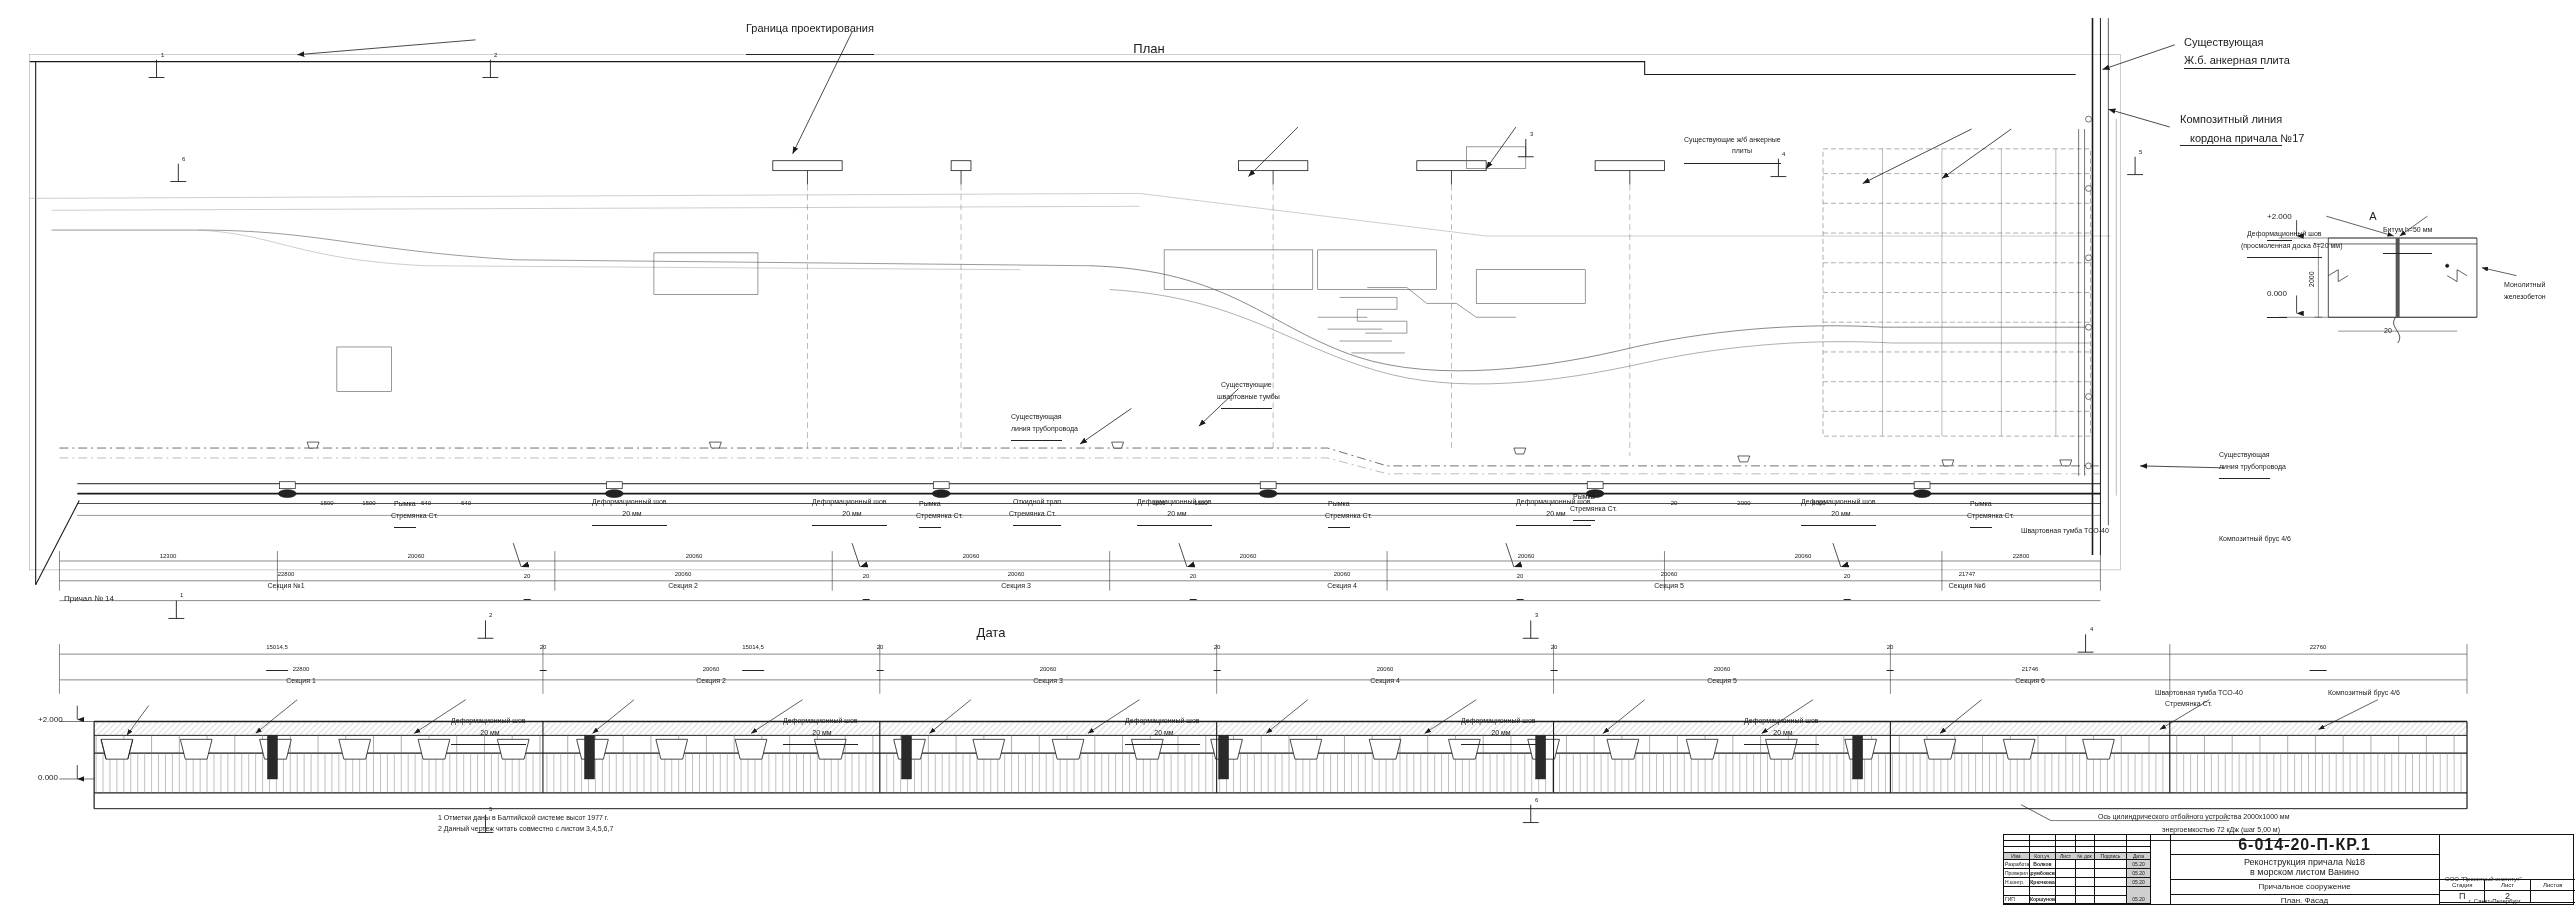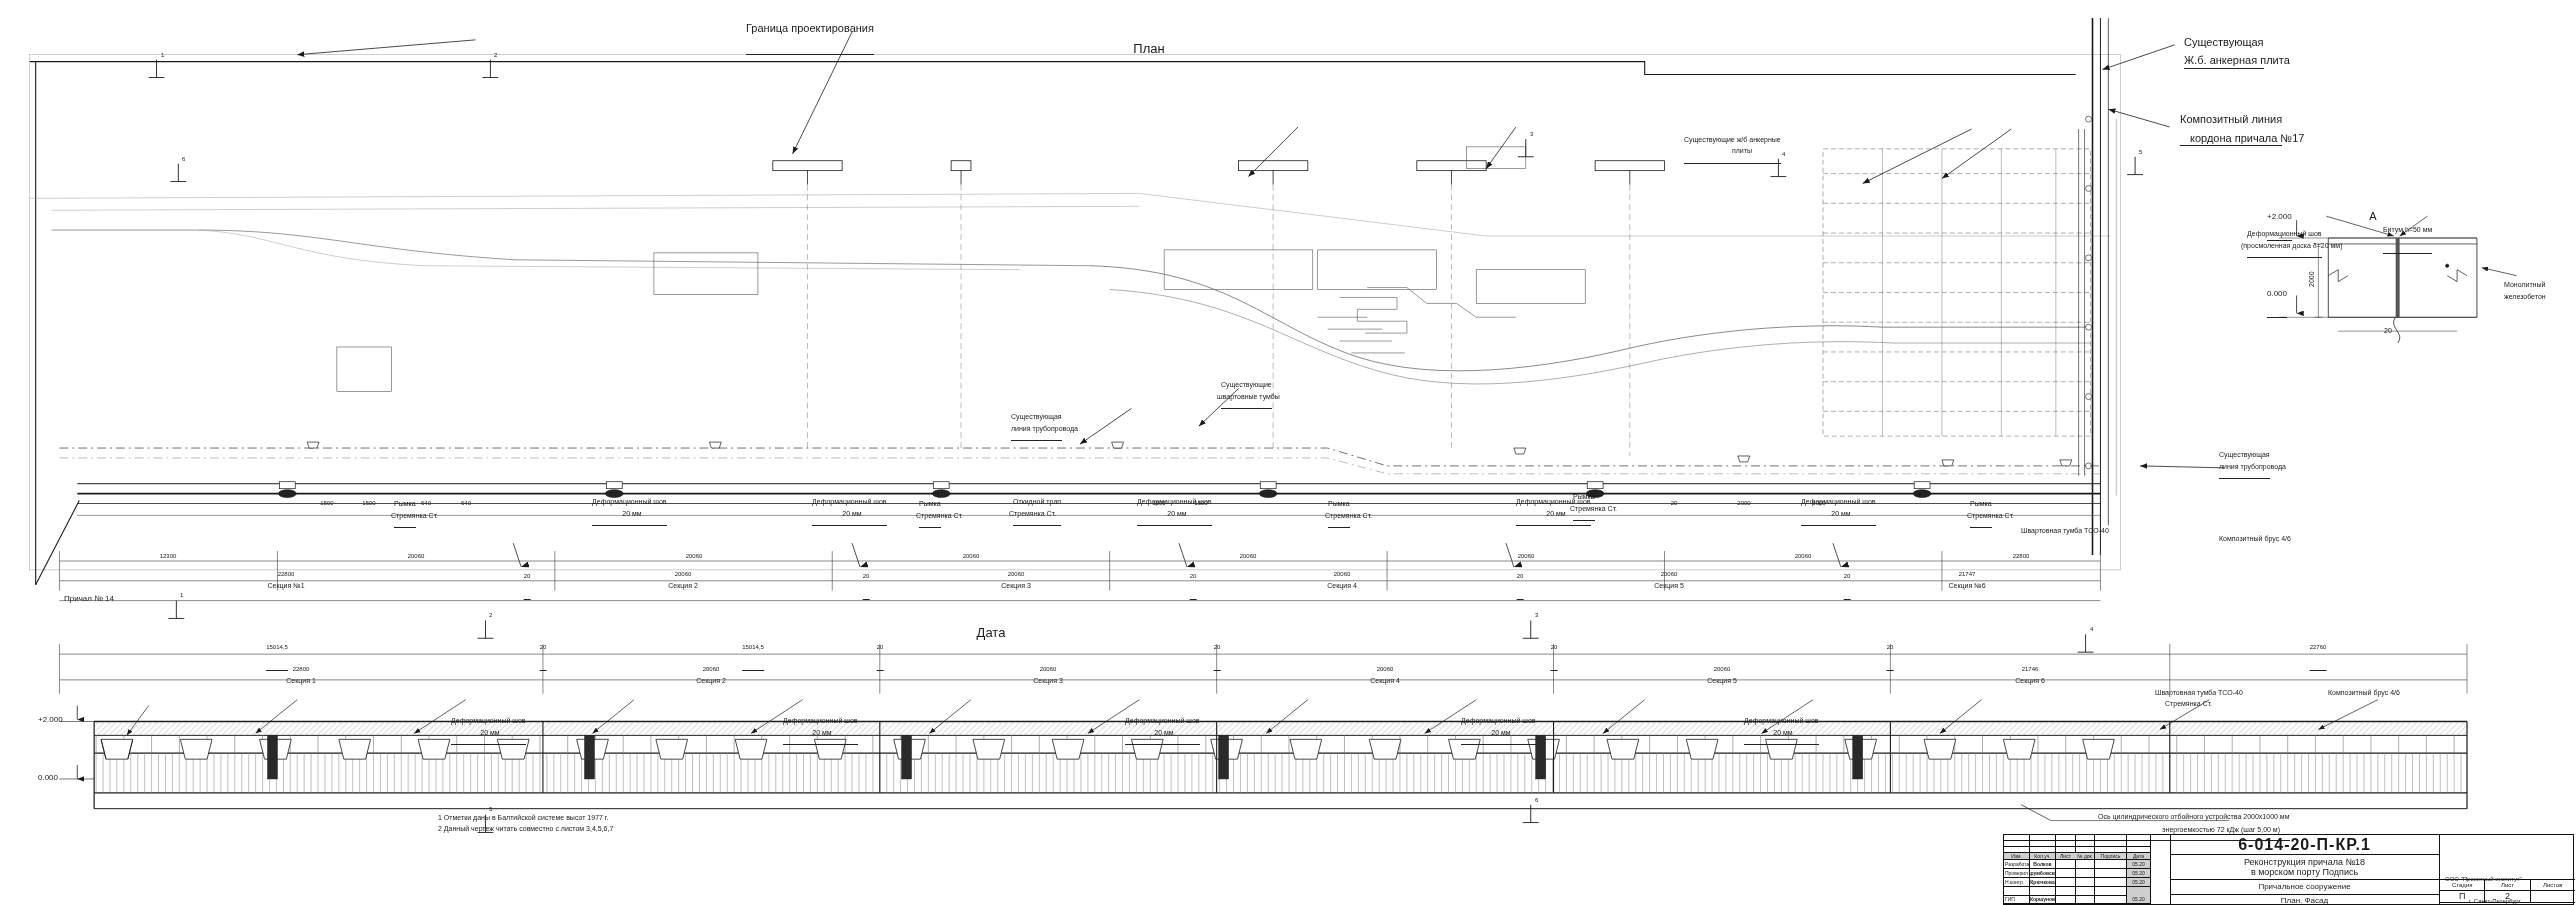--- a/index.html
+++ b/index.html
@@ -1017,21 +1017,21 @@
         <div class="tbcell" style="left: 91px; top: 60px; width: 32px; height: 9px; font-size: 5px;"></div>
         <div class="tbcell grayfill" style="left: 123px; top: 60px; width: 24px; height: 9px; font-size: 5px;">05.20</div>
       </div>
   </div>
 
   <div style="position:absolute;left:166px;top:0;width:269px;height:71px;border-right:1px solid #111;">
     <div class="tbbig t19" style="left:0;top:0;width:269px;height:20px;border-bottom:1px solid #111;">6-014-20-П-КР.1</div>
     <div style="position:absolute;left:0;top:20px;width:269px;height:24px;border-bottom:1px solid #111;
                 display:flex;flex-direction:column;align-items:center;justify-content:center;">
       <div class="t9">Реконструкция причала №18</div>
-      <div class="t9">в морском порту Подпись</div>
+      <div class="t9">в морском листом Ванино</div>
     </div>
     <div class="tbbig t8" style="left:0;top:44px;width:269px;height:16px;border-bottom:1px solid #111;">Причальное сооружение</div>
     <div class="tbbig t8" style="left:0;top:59px;width:269px;height:12px;">План. Фасад</div>
   </div>
 
   <div style="position:absolute;left:436px;top:0;width:135px;height:71px;">
     <div style="position:absolute;left:0;top:0;width:135px;height:44px;"></div>
     <div style="position:absolute;left:0;top:44px;width:135px;height:10px;border-top:1px solid #111;border-bottom:1px solid #111;display:flex;">
       <div class="tbbig tiny" style="position:relative;flex:1;border-right:1px solid #111;height:10px;">Стадия</div>
       <div class="tbbig tiny" style="position:relative;flex:1;border-right:1px solid #111;height:10px;">Лист</div>

